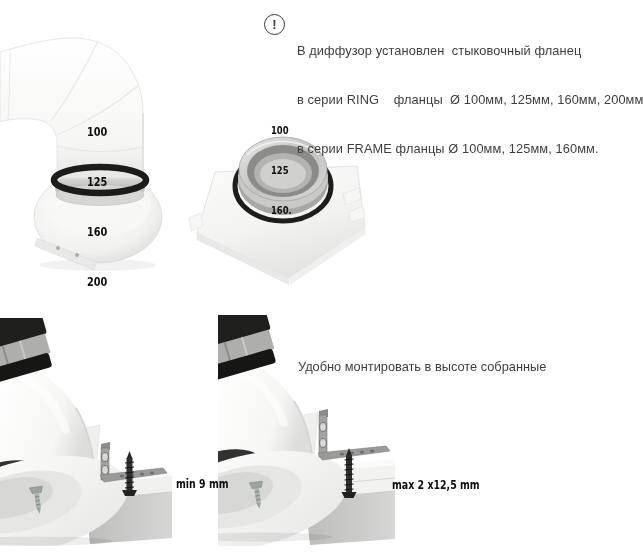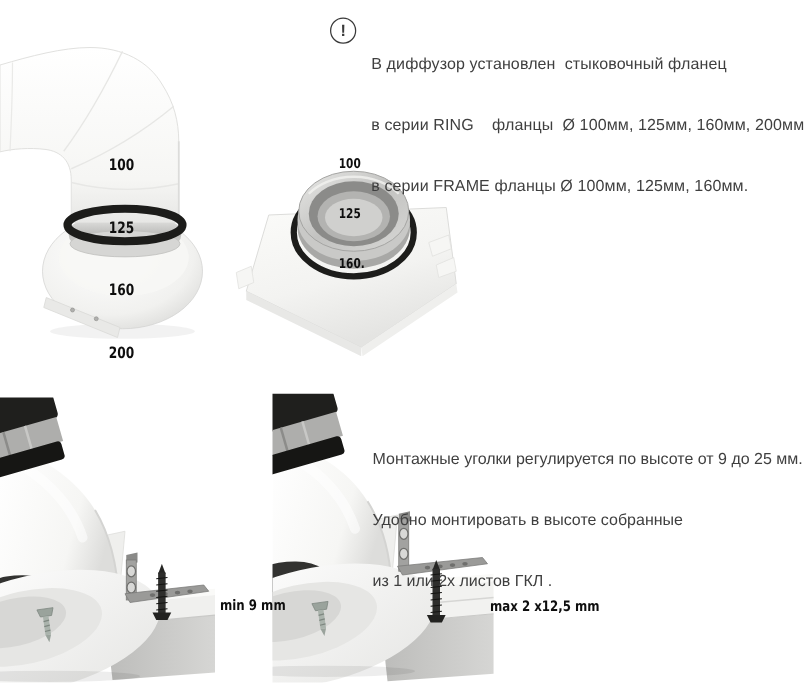--- a/index.html
+++ b/index.html
@@ -323,21 +323,19 @@
           <line x1="126.5" y1="160" x2="135.5" y2="159"></line>
         <line x1="126.5" y1="165" x2="135.5" y2="164"></line>
           <line x1="126.5" y1="170" x2="135.5" y2="169"></line>
         <line x1="126.5" y1="175" x2="135.5" y2="174"></line>
       </g>
       <polygon points="123.5,177 138.5,177 135.5,183 126.5,183" fill="#222220"></polygon>
     </g>
   </svg>
 
   <div class="mount-text">
-    <div>Монтажные уголки регулируется по высоте от 9 до 25 мм.</div>
     <div>Удобно монтировать в высоте собранные</div>
-    <div>из 1 или 2х листов ГКЛ .</div>
   </div>
 
   <span class="photo-label min">min 9 mm</span>
   <span class="photo-label max">max 2 x12,5 mm</span>
 
 </div>
 
 </body></html>

